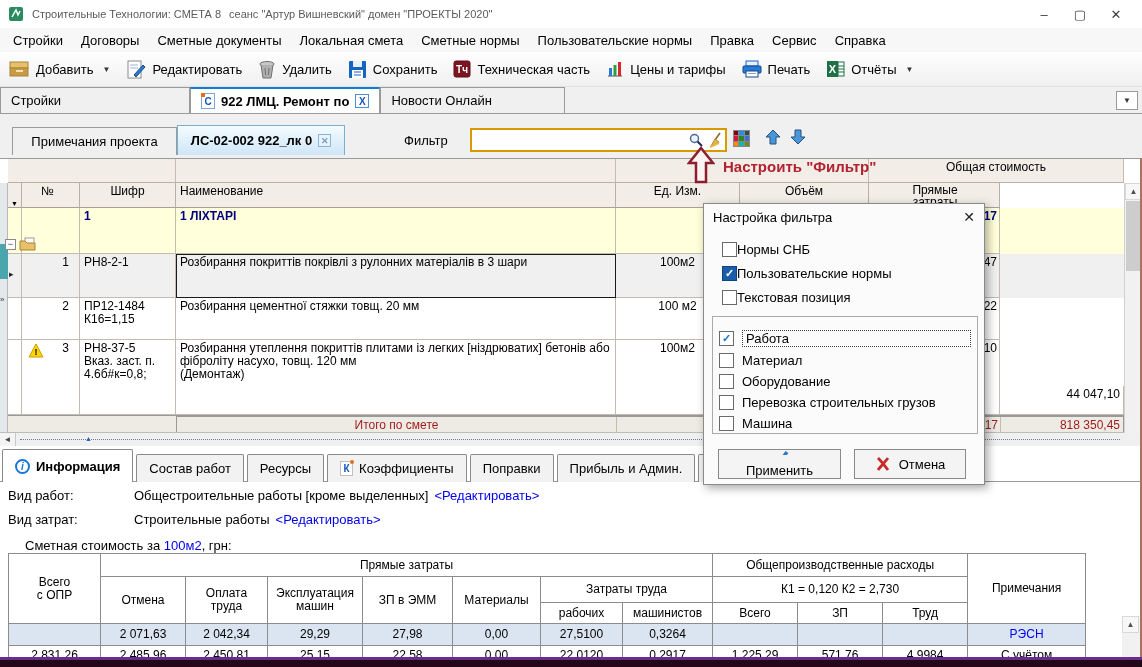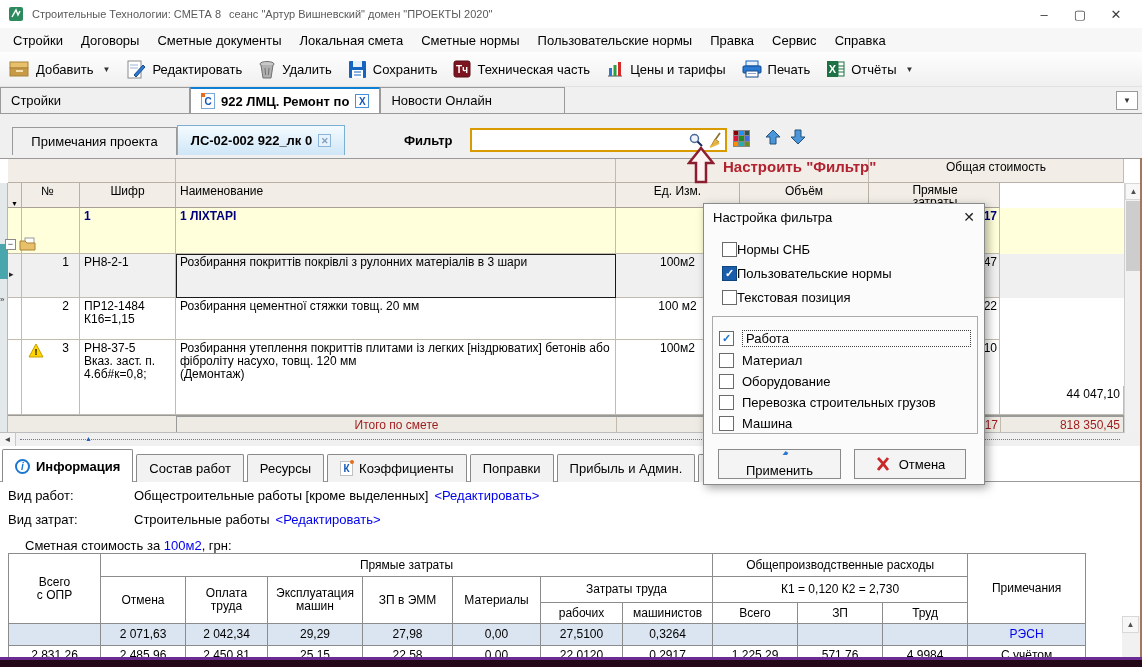--- a/index.html
+++ b/index.html
@@ -45,21 +45,21 @@
 
   
   .innerbar { position:absolute; top:114px; left:0; right:0; height:44px; background:#f0f0f0; }
   .ptab { position:absolute; display:flex; align-items:center; justify-content:center; gap:6px;
           border:1px solid #9a9a9a; border-bottom:none; background:#f0f0f0; font-size:13px; }
   .ptab.structure { left:12px; top:13px; width:165px; height:28px; }
   .ptab.estimate { left:177px; top:11px; width:168px; height:30px; font-weight:bold;
                    background:linear-gradient(#f4fbff,#cfe6f7); border-color:#7ab0d4; }
   .est-close { width:13px; height:13px; border:1px solid #8ab4d8; background:#e8f2fb; color:#7a9cc0;
                font-size:9px; display:flex; align-items:center; justify-content:center; }
-  .filter-label { position:absolute; left:404px; top:19px; font-size:13px;font-weight:bold; }
+  .filter-label { position:absolute; left:404px; top:19px; font-size:13px; }
   .filter-input { position:absolute; left:470px; top:14px; width:257px; height:24px;
                   border:2px solid #d79a00; background:#fff; padding:2px 36px 2px 4px; font-size:12px;
                   font-family:"Liberation Sans",sans-serif; }
   .filter-icons { position:absolute; left:688px; top:18px; display:flex; gap:3px; }
   .colorgrid { position:absolute; left:733px; top:16px; width:17px; height:17px; display:grid;
                grid-template-columns:repeat(3,1fr); gap:1px; background:#888; padding:1px; }
   .colorgrid span { width:100%; height:100%; }
   .nav-arrow { position:absolute; top:14px; }
 
   

